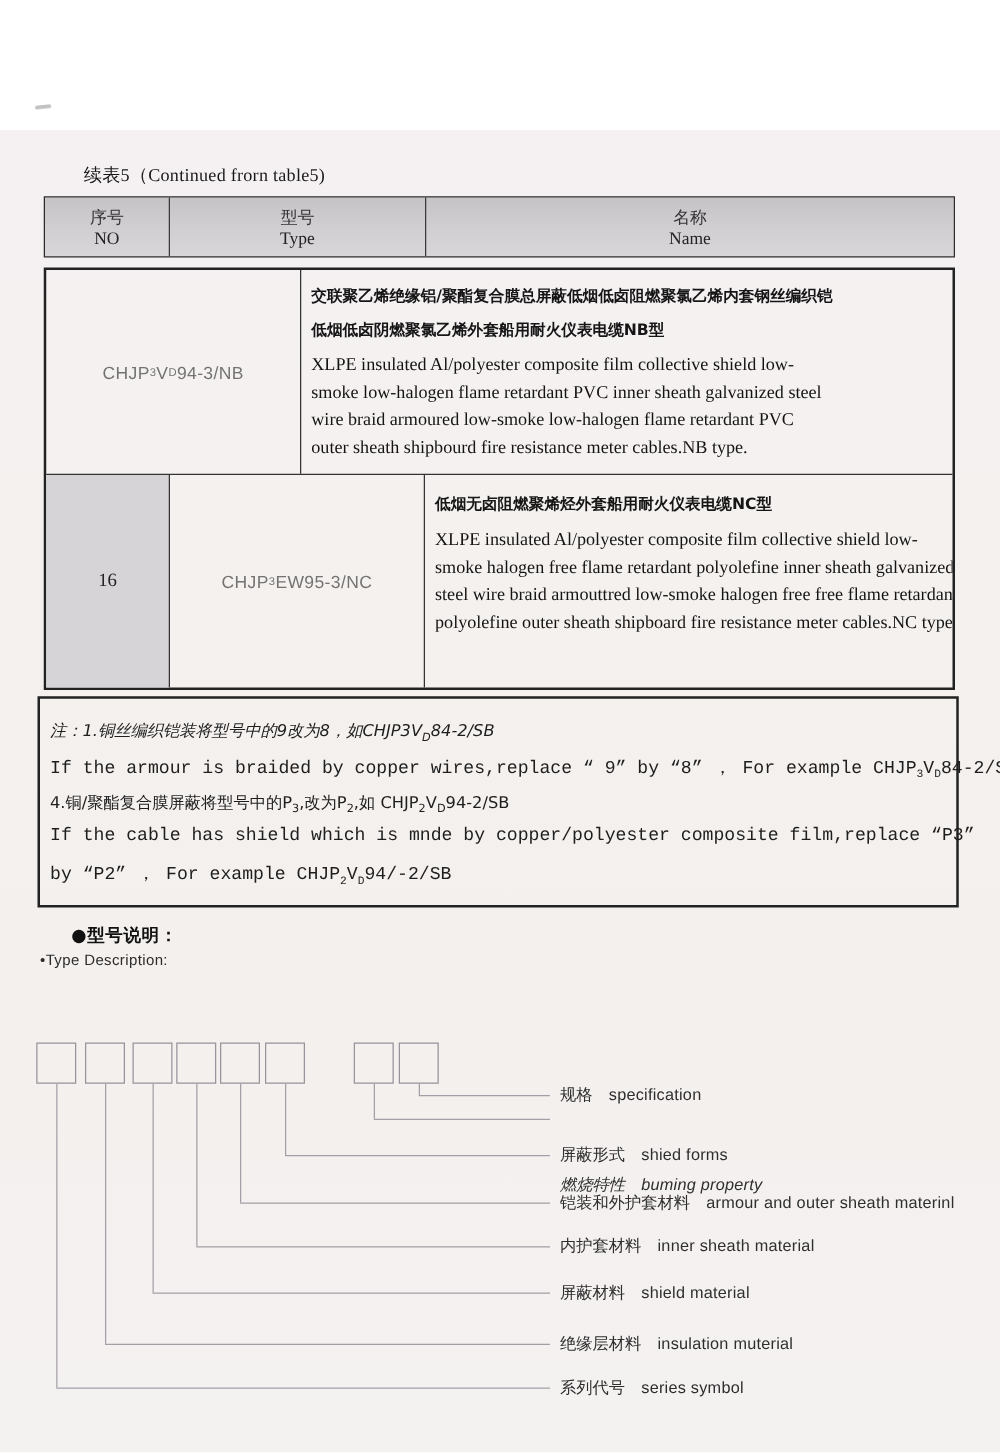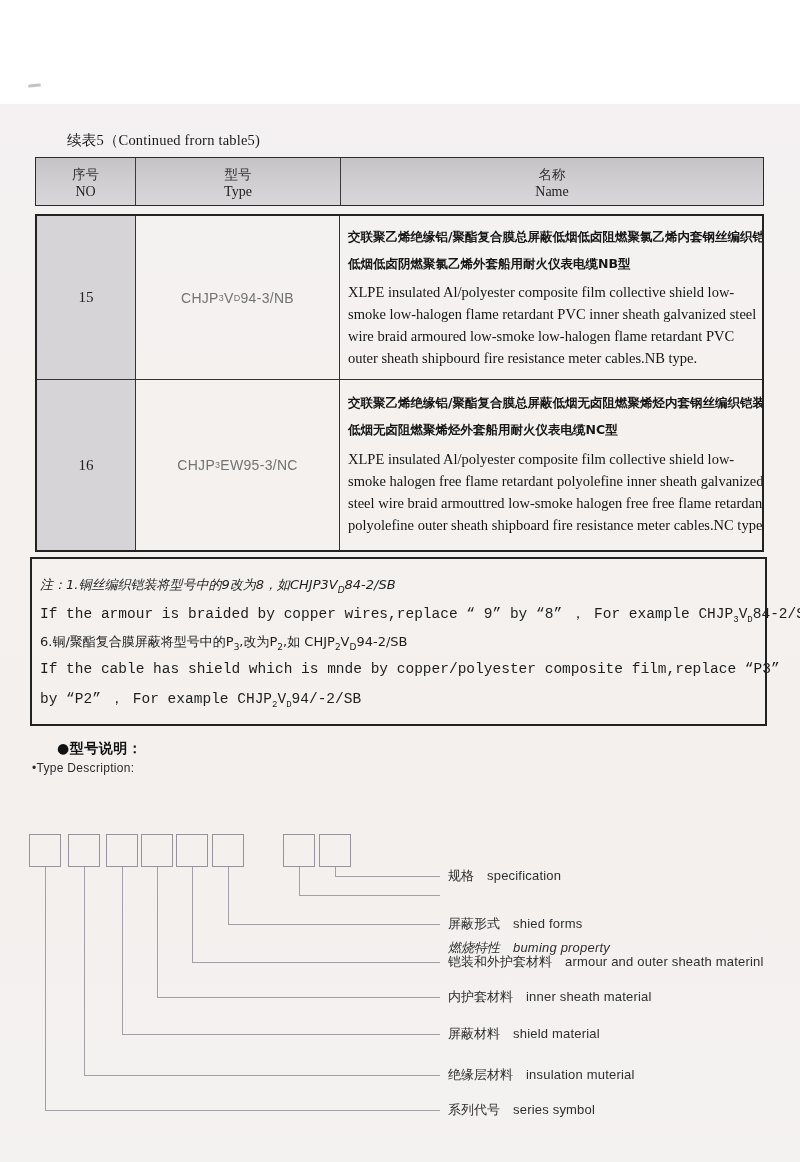--- a/index.html
+++ b/index.html
@@ -120,21 +120,20 @@
     <div class="en">Type</div>
   </div>
   <div class="hcell c3">
     <div class="zh">名称</div>
     <div class="en">Name</div>
   </div>
 </div>
 
 <div class="tbody">
   <div class="trow r1">
-    <div class="cell-no">15</div>
     <div class="cell-type">
         <span>CHJP</span>
         <sub>3</sub>
         <span>V</span>
         <sub>D</sub>
         <span>94-3/NB</span>
       </div>
     <div class="cell-name">
       <div class="zh-desc">交联聚乙烯绝缘铝/聚酯复合膜总屏蔽低烟低卤阻燃聚氯乙烯内套钢丝编织铠</div>
       <div class="zh-desc">低烟低卤阴燃聚氯乙烯外套船用耐火仪表电缆NB型</div>
@@ -147,36 +146,35 @@
     </div>
   </div>
   <div class="trow r2">
     <div class="cell-no">16</div>
     <div class="cell-type">
         <span>CHJP</span>
         <sub>3</sub>
         <span>EW95-3/NC</span>
       </div>
     <div class="cell-name">
-      <div class="zh-desc">交联聚乙烯绝缘铝/聚酯复合膜总屏蔽低烟无卤阻燃聚烯烃内套钢丝编织铠装</div>
       <div class="zh-desc">低烟无卤阻燃聚烯烃外套船用耐火仪表电缆NC型</div>
       <div class="en-desc">
         <div>XLPE insulated Al/polyester composite film collective shield low-</div>
         <div>smoke halogen free flame retardant polyolefine inner sheath galvanized</div>
         <div>steel wire braid armouttred low-smoke halogen free free flame retardant</div>
         <div>polyolefine outer sheath shipboard fire resistance meter cables.NC type.</div>
       </div>
     </div>
   </div>
 </div>
 
 <div class="notes">
   <div class="note-line note-zh" style="top:17px;font-style:italic;"><span>注：1.铜丝编织铠装将型号中的9改为8，如CHJP3V</span><sub>D</sub><span>84-2/SB</span></div>
   <div class="note-line note-en" style="top:45px;"><span>If the armour is braided by copper wires,replace “ 9” by “8” ， For example CHJP</span><sub>3</sub><span>V</span><sub>D</sub><span>84-2/SB.</span></div>
-  <div class="note-line note-zh" style="top:74px;"><span>6.铜/聚酯复合膜屏蔽将型号中的P</span><sub>3</sub><span>,改为P</span><sub>2</sub><span>,如 CHJP</span><sub>2</sub><span>V</span><sub>D</sub><span>94-2/SB</span></div>
+  <div class="note-line note-zh" style="top:74px;"><span>4.铜/聚酯复合膜屏蔽将型号中的P</span><sub>3</sub><span>,改为P</span><sub>2</sub><span>,如 CHJP</span><sub>2</sub><span>V</span><sub>D</sub><span>94-2/SB</span></div>
   <div class="note-line note-en" style="top:102px;"><span>If the cable has shield which is mnde by copper/polyester composite film,replace “P3”</span></div>
   <div class="note-line note-en" style="top:130px;"><span>by “P2” ， For example CHJP</span><sub>2</sub><span>V</span><sub>D</sub><span>94/-2/SB</span></div>
 </div>
 
 <div class="td-head-zh">●型号说明：</div>
 <div class="td-head-en">•Type Description:</div>
 
 <div class="dbox" style="left:29px;"></div>
 <div class="dbox" style="left:68px;"></div>
 <div class="dbox" style="left:106px;"></div>

